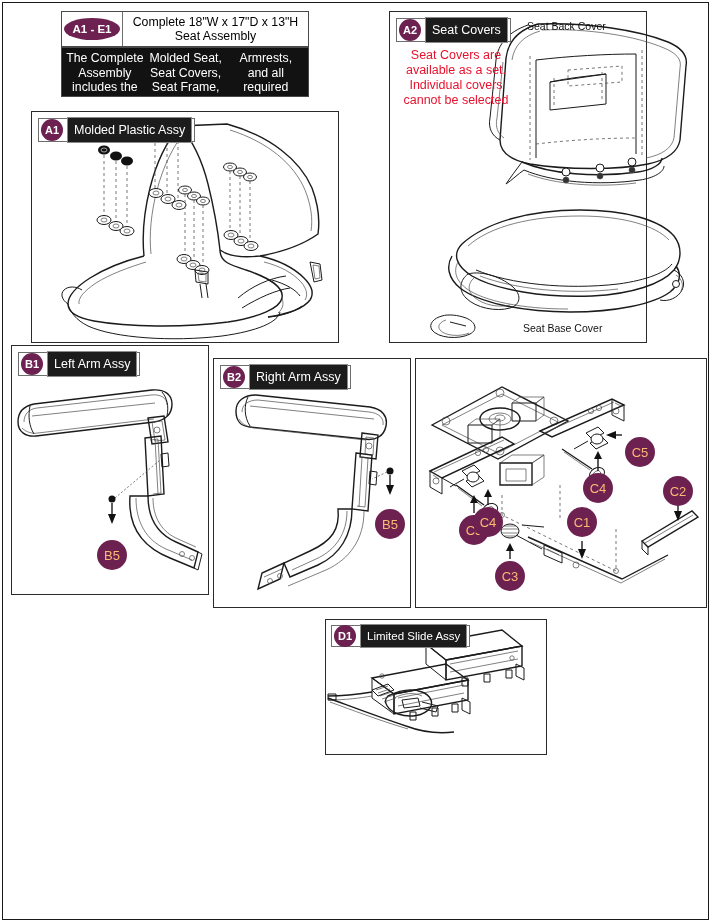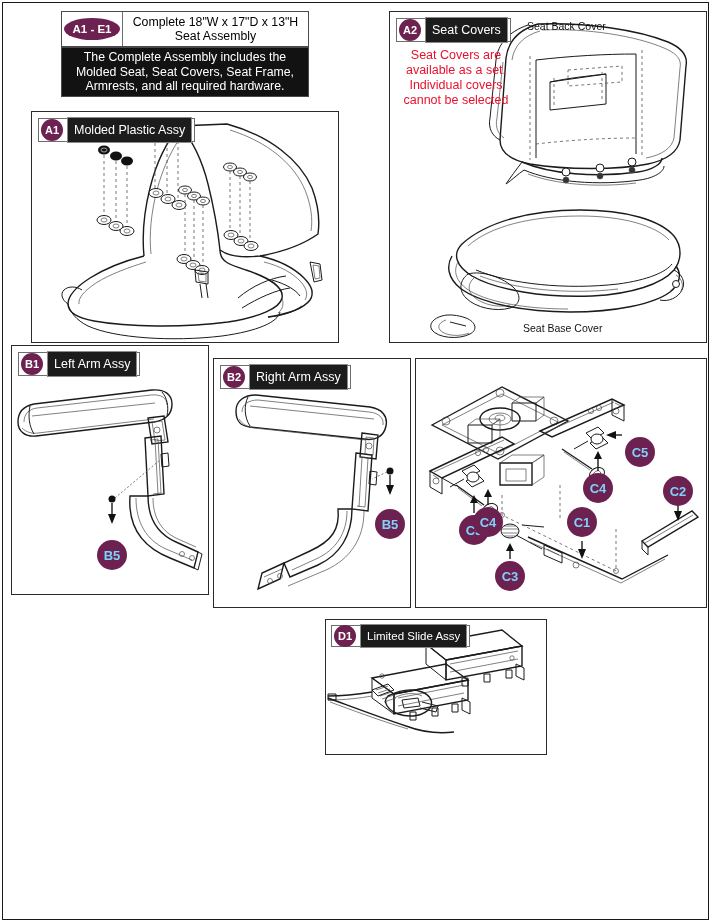--- a/index.html
+++ b/index.html
@@ -10,21 +10,21 @@
   .badge{display:inline-flex;align-items:center;justify-content:center;background:#6d2150;color:#fff;font-weight:bold;border-radius:50%;
          width:22px;height:22px;font-size:11px;letter-spacing:0;flex:0 0 auto;}
   .badge.wide{width:56px;height:22px;border-radius:50%;font-size:11.5px;}
   .badge.mid{width:50px;height:21px;border-radius:50%;font-size:11px;}
   .tag{background:#1c1c1c;color:#fff;font-size:12.5px;padding:5px 6px;margin-left:4px;border:1px solid #8a8a8a;white-space:nowrap;}
   .tag.small{font-size:11.5px;}
   .noteblk{position:absolute;border:1px solid #6e6e6e;box-sizing:border-box;background:#fff;}
   .blacknote{background:#121212;color:#fff;font-size:12.3px;line-height:14.5px;text-align:center;padding:3px 4px;box-sizing:border-box;}
   .redtxt{position:absolute;color:#e8112d;font-size:12.5px;line-height:15px;text-align:center;}
   .cap{position:absolute;font-size:10.5px;color:#111;white-space:nowrap;}
-  .call{position:absolute;width:30px;height:30px;border-radius:50%;background:#6d2150;color:#7dd3fc;font-weight:bold;font-size:13px;
+  .call{position:absolute;width:30px;height:30px;border-radius:50%;background:#6d2150;color:#fdba74;font-weight:normal;font-size:13px;
         display:flex;align-items:center;justify-content:center;}
   svg{display:block;}
   .ln{fill:none;stroke:#1b1b1b;stroke-width:1;}
   .ln2{fill:none;stroke:#1b1b1b;stroke-width:1.4;}
   .thin{fill:none;stroke:#4a4a4a;stroke-width:.7;}
   .dash{fill:none;stroke:#555;stroke-width:.8;stroke-dasharray:3 3;}
   .dot{fill:#111;}
   .wh{fill:#fff;stroke:#1b1b1b;stroke-width:1;}
 </style>
 </head>
@@ -36,21 +36,21 @@
     <div style="display:flex;align-items:center;justify-content:center;width:60px;border-right:1px solid #6e6e6e;">
       <span class="badge wide">A1 - E1</span>
     </div>
     <div style="flex:1;display:flex;flex-direction:column;align-items:center;justify-content:center;">
       <div style="font-size:12.3px;line-height:14px;">Complete 18"W x 17"D x 13"H</div>
       <div style="font-size:12.3px;line-height:14px;">Seat Assembly</div>
     </div>
   </div>
 
   <div class="noteblk" style="left:58px;top:44px;width:248px;height:50px;border:1.5px solid #4a4a4a;">
-    <div class="blacknote" style="height:100%;display:flex;flex-direction:column;justify-content:center;">
+    <div class="blacknote" style="height:100%;display:flex;flex-direction:row;justify-content:center;">
       <div>The Complete Assembly includes the</div>
       <div>Molded Seat, Seat Covers, Seat Frame,</div>
       <div>Armrests, and all required hardware.</div>
     </div>
   </div>
 
   <div class="panel" style="left:28px;top:108px;width:308px;height:232px;">
     <svg width="305" height="229" viewBox="0 0 305 229">
 
       <path class="ln2" d="M195 12 C238 24 268 48 280 76 C286 92 288 108 286 122
@@ -162,21 +162,21 @@
       <path class="thin" d="M166 161 L174 162 L174 170 L167 169 Z"></path>
       <path class="ln" d="M168 172 L170 186"></path>
       <path class="ln" d="M174 172 L176 186"></path>
     </svg>
     <div class="hdr" style="left:6px;top:6px;height:24px;background:#fff;">
       <span class="badge">A1</span>
       <span class="tag">Molded Plastic Assy</span>
     </div>
   </div>
 
-  <div class="panel" style="left:386px;top:8px;width:318px;height:332px;">
+  <div class="panel" style="left:386px;top:8px;width:258px;height:332px;">
     <svg width="315" height="329" viewBox="0 0 315 329">
 
       <path class="ln2" d="M148 12 C196 10 248 18 278 30 C292 36 298 44 296 54
              L290 128 C288 140 276 148 258 152 C228 158 176 158 140 152
              C120 148 110 140 110 128 L116 46 C118 30 128 18 148 12 Z" fill="#fff"></path>
       <path class="thin" d="M152 18 C198 16 246 24 274 36 C286 41 292 47 290 56
              L284 126 C282 136 272 143 256 146"></path>
       <path class="thin" d="M122 48 C124 34 133 24 150 19"></path>
 
       <path class="ln" d="M110 128 C102 124 98 116 100 106 L106 48 C108 32 118 20 138 13"></path>

